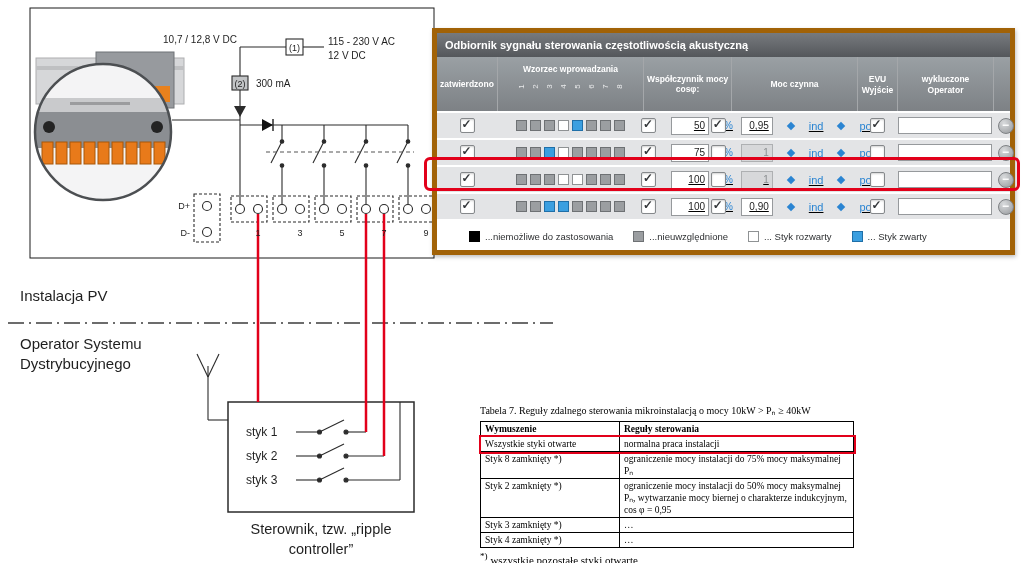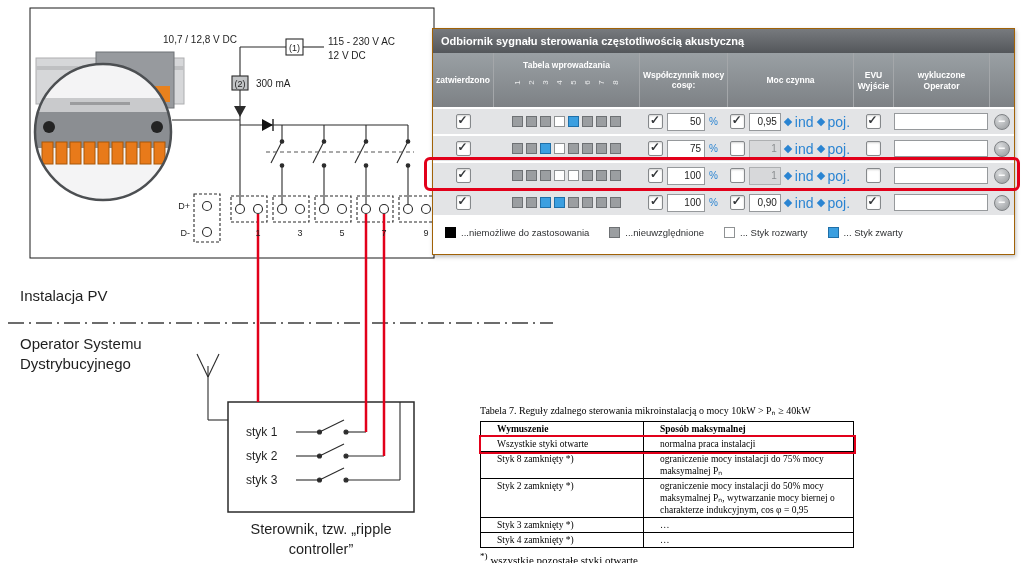--- a/index.html
+++ b/index.html
@@ -6,21 +6,21 @@
   body {
     width:1024px; height:563px; position:relative; overflow:hidden;
     background:#fff; font-family:"Liberation Sans", sans-serif;
   }
   svg.diagram { position:absolute; left:0; top:0; }
   svg.diagram text { font-family:"Liberation Sans", sans-serif; fill:#1f1f1f; }
 
   
   .panel {
     position:absolute; left:432px; top:28px; width:583px; height:227px;
-    background:#fff; border:1px solid #a16207; box-sizing:border-box;
+    background:#fff; border:5px solid #a16207; box-sizing:border-box;
     box-shadow:1px 2px 4px rgba(0,0,0,.25);
   }
   .panel-title {
     height:24px; line-height:24px; padding-left:8px; color:#fff;
     font-size:11px; font-weight:bold;
     background:linear-gradient(#777a7e,#54575b);
   }
   .phead, .prow { display:grid; grid-template-columns:60px 146px 88px 126px 40px 96px 25px; }
   .phead {
     height:54px; background:linear-gradient(#9aa0a4,#7d8185);
@@ -32,21 +32,21 @@
   }
   .ph:first-child { border-left:none; }
   .ph.pattern { justify-content:flex-start; padding-top:7px; }
   .pnums { display:flex; gap:3px; margin-top:4px; }
   .pnums span {
     display:inline-block; width:11px; height:15px; line-height:15px; text-align:center;
     transform:rotate(-90deg); font-size:8px; font-weight:normal; color:#e9eaeb;
   }
   .prow { height:25px; margin-top:2px; background:#e3e4e6; align-items:center; }
   .pc { display:flex; align-items:center; justify-content:center; height:100%; }
-  .pc.gap { gap:4px; }
+  .pc.gap { gap:15px;text-decoration:underline; }
   .cb {
     width:13px; height:13px; background:#fff; border:1px solid #85888b; border-radius:2px;
     box-shadow:inset 0 1px 2px rgba(0,0,0,.18); position:relative; cursor:pointer; flex:0 0 auto;
   }
   .cb.checked::after {
     content:"✓"; position:absolute; left:1px; top:-2px;
     font-size:12px; font-weight:bold; color:#34373a;
   }
   .sqs { display:flex; gap:3px; }
   .sq { width:11px; height:11px; border:1px solid; box-sizing:border-box; }
@@ -57,43 +57,43 @@
   input.num {
     width:30px; height:16px; border:1px solid #96999c; background:#fff;
     font:10px "Liberation Sans", sans-serif; text-align:right; padding:0 3px; color:#222;
   }
   input.num.cos { width:24px; }
   input.num.disabled { background:#d7d8da; color:#8a8d90; border-color:#aeb0b2; }
   input.excl {
     width:86px; height:15px; border:1px solid #96999c; background:#fff;
     font:10px "Liberation Sans", sans-serif; padding:0 3px;
   }
-  .bluelab { color:#2a84d2; font-size:14px; }
+  .bluelab { color:#2a84d2; font-size:11px; }
   .pctlab { color:#2a84d2; font-size:10px; }
   .diamond { width:6px; height:6px; background:#2a84d2; transform:rotate(45deg); flex:0 0 auto; }
   button.minus {
     width:16px; height:16px; border-radius:50%; padding:0;
     background:radial-gradient(circle at 35% 30%, #d9dbdd, #95989b);
     border:1px solid #7e8184; color:#fff; font-size:12px; line-height:13px;
     text-align:center; font-weight:bold; cursor:pointer;
   }
-  .legend { display:flex; align-items:center; padding:12px 0 0 12px; font-size:9.5px; color:#2e3032; background:#fff; }
+  .legend { display:flex; align-items:center; padding:12px 0 0 32px; font-size:9.5px; color:#2e3032; background:#fff; }
   .litem { display:flex; align-items:center; gap:5px; margin-right:20px; }
   .lg { width:11px; height:11px; border:1px solid; box-sizing:border-box; flex:0 0 auto; }
 
   .row-red {
     position:absolute; left:424px; top:157px; width:596px; height:34px;
     border:3px solid #e2001a; border-radius:6px; box-sizing:border-box; pointer-events:none;
   }
 
   
   .tabela { position:absolute; left:480px; top:403px; width:374px; font-family:"Liberation Serif", serif; color:#000; }
   .tab-title { font-size:10px; margin-bottom:4px; }
   .tabela table { border-collapse:collapse; width:100%; font-size:9.5px; line-height:12px; }
-  .tabela th, .tabela td { border:1px solid #000; padding:1px 16px; text-align:left; vertical-align:top; }
+  .tabela th, .tabela td { border:1px solid #000; padding:1px 4px; text-align:left; vertical-align:top; }
   .tabela th { font-weight:bold; }
   .tabela td.c1, .tabela th.c1 { width:130px; }
   .tabela tr.hl { outline:2.5px solid #e2001a; }
   .footnote { font-size:11px; margin-top:3px; }
 </style>
 </head>
 <body>
 
 <svg class="diagram" width="560" height="563" viewBox="0 0 560 563">
   <defs>
@@ -249,21 +249,21 @@
   <text x="321" y="554" text-anchor="middle" font-size="14.5">controller”</text>
 </svg>
 
 <div class="panel">
   <div class="panel-title">Odbiornik sygnału sterowania częstotliwością akustyczną</div>
   <div class="phead">
     <div class="ph">
         <span>zatwierdzono</span>
       </div>
     <div class="ph pattern">
-      <span>Tabela wprowadzania</span>
+      <span>Wzorzec wprowadzania</span>
       <div class="pnums" id="pattern-nums">
           <span>1</span>
           <span>2</span>
           <span>3</span>
           <span>4</span>
           <span>5</span>
           <span>6</span>
           <span>7</span>
           <span>8</span>
         </div>
@@ -463,21 +463,21 @@
 </div>
 
 <div class="row-red"></div>
 
 <div class="tabela">
   <div class="tab-title">Tabela 7. Reguły zdalnego sterowania mikroinstalacją o mocy 10kW &gt; Pₙ ≥ 40kW</div>
   <table>
     <thead>
       <tr>
         <th class="c1">Wymuszenie</th>
-        <th>Sposób maksymalnej</th>
+        <th>Reguły sterowania</th>
       </tr>
     </thead>
     <tbody id="tabela-body">
         <tr class="hl">
           <td class="c1">Wszystkie styki otwarte</td>
           <td>normalna praca instalacji</td>
         </tr>
         <tr>
           <td class="c1">Styk 8 zamknięty *)</td>
           <td>ograniczenie mocy instalacji do 75% mocy maksymalnej Pₙ</td>

